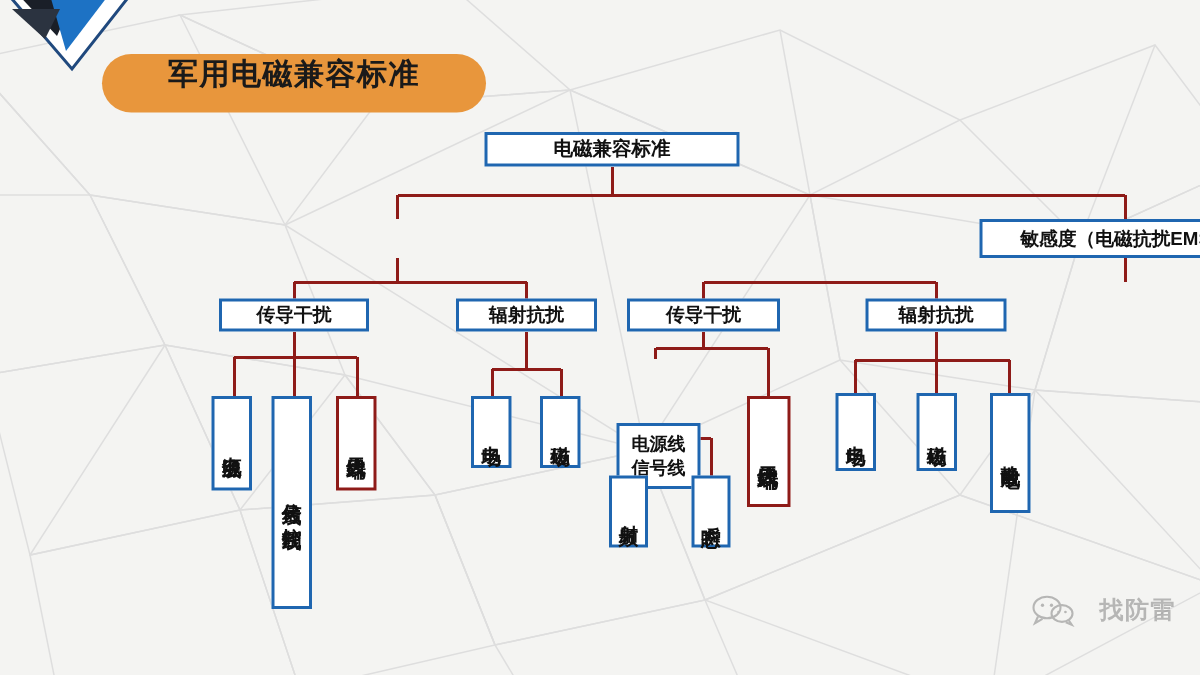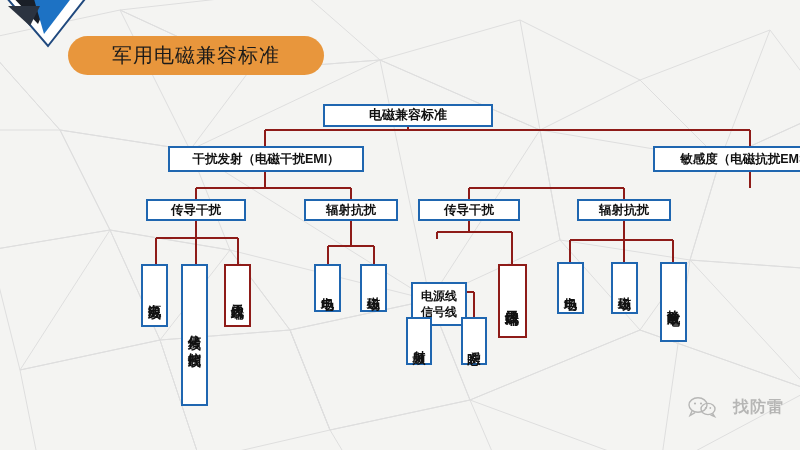--- a/index.html
+++ b/index.html
@@ -13,23 +13,23 @@
 
   
   #bg-mesh{position:absolute;left:0;top:0;width:800px;height:450px;z-index:0;}
 
   
   #corner-logo{position:absolute;left:0;top:0;width:92px;height:60px;z-index:5;}
 
   
   .pill{
     position:absolute;z-index:6;
-    display:flex;align-items:center;justify-content:center;
+    display:flex;align-items:flex-start;justify-content:center;
     border-radius:999px;
-    font-weight:normal;
+    font-weight:bold;
     color:#1a1a1a;
     white-space:nowrap;
   }
   #title-pill{
     left:68px;top:36px;width:256px;height:39px;
     background:#e8963c;
     font-size:20px;
     letter-spacing:1px;
   }
   #tag-pill{
@@ -162,27 +162,24 @@
       <path d="M624,221 L624,240"></path>
       <path d="M570,240 L673,240"></path>
       <path d="M570,240 L570,262"></path>
       <path d="M624,240 L624,262"></path>
       <path d="M673,240 L673,262"></path>
     </g>
   </svg>
 
   <div id="tree">
 
-    <div class="node h" style="left:323px;top:104px;width:170px;height:23px;font-size:13px;">
+    <div class="node h" style="left:323px;top:88px;width:170px;height:23px;font-size:13px;">
       <span>电磁兼容标准</span>
     </div>
 
-    <div class="node h" style="left:168px;top:146px;width:196px;height:26px;font-size:12.5px;">
-      <span>干扰发射（电磁干扰EMI）</span>
-    </div>
 
     <div class="node h" style="left:653px;top:146px;width:194px;height:26px;font-size:12.5px;">
       <span>敏感度（电磁抗扰EMS）</span>
     </div>
 
     <div class="node h" style="left:146px;top:199px;width:100px;height:22px;font-size:12.5px;">
       <span>传导干扰</span>
     </div>
     <div class="node h" style="left:304px;top:199px;width:94px;height:22px;font-size:12.5px;">
       <span>辐射抗扰</span>

